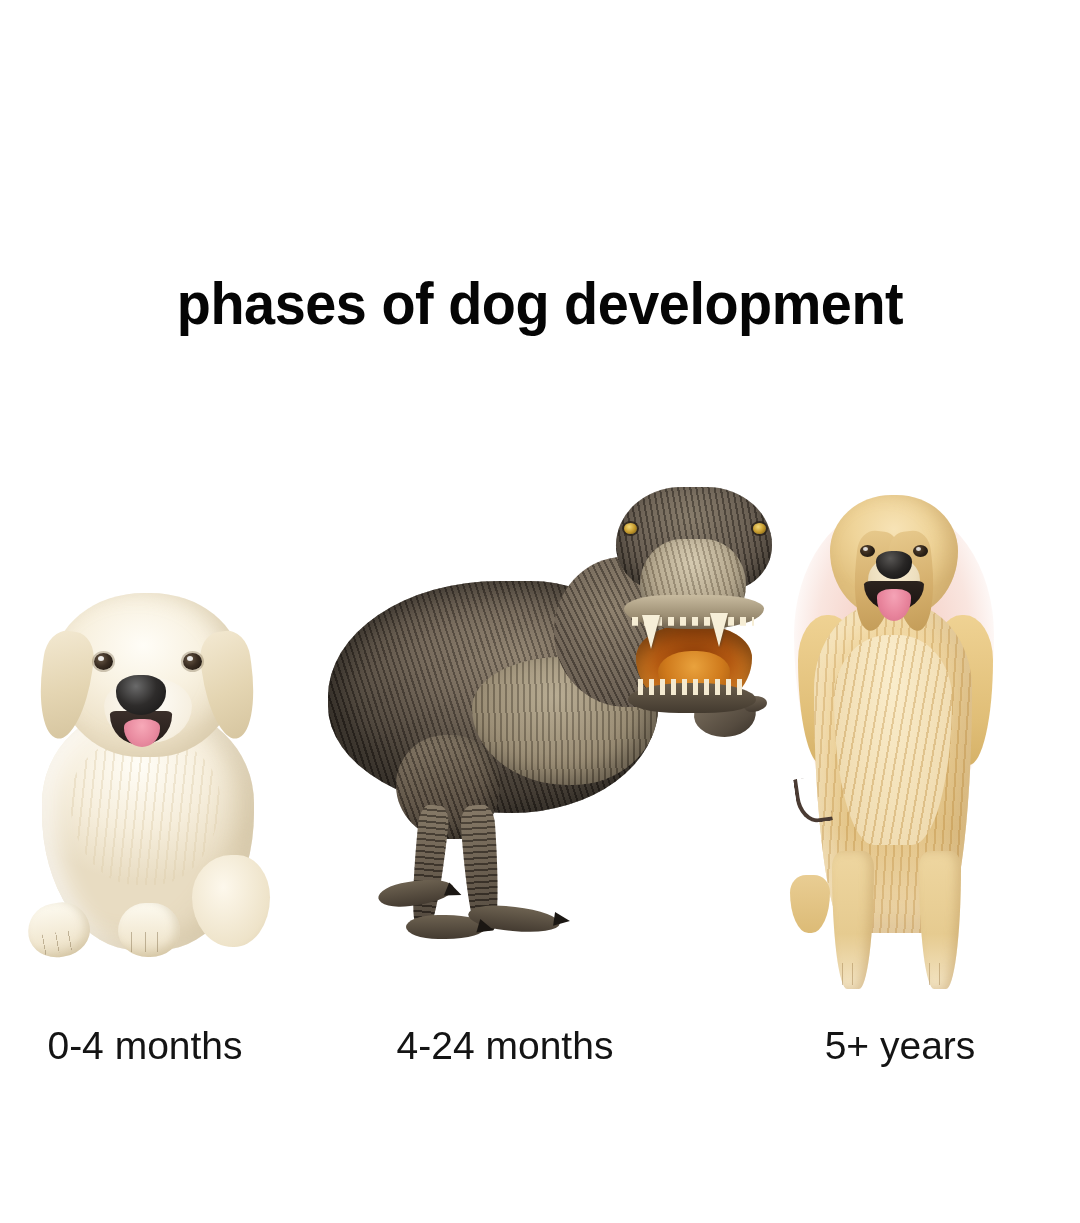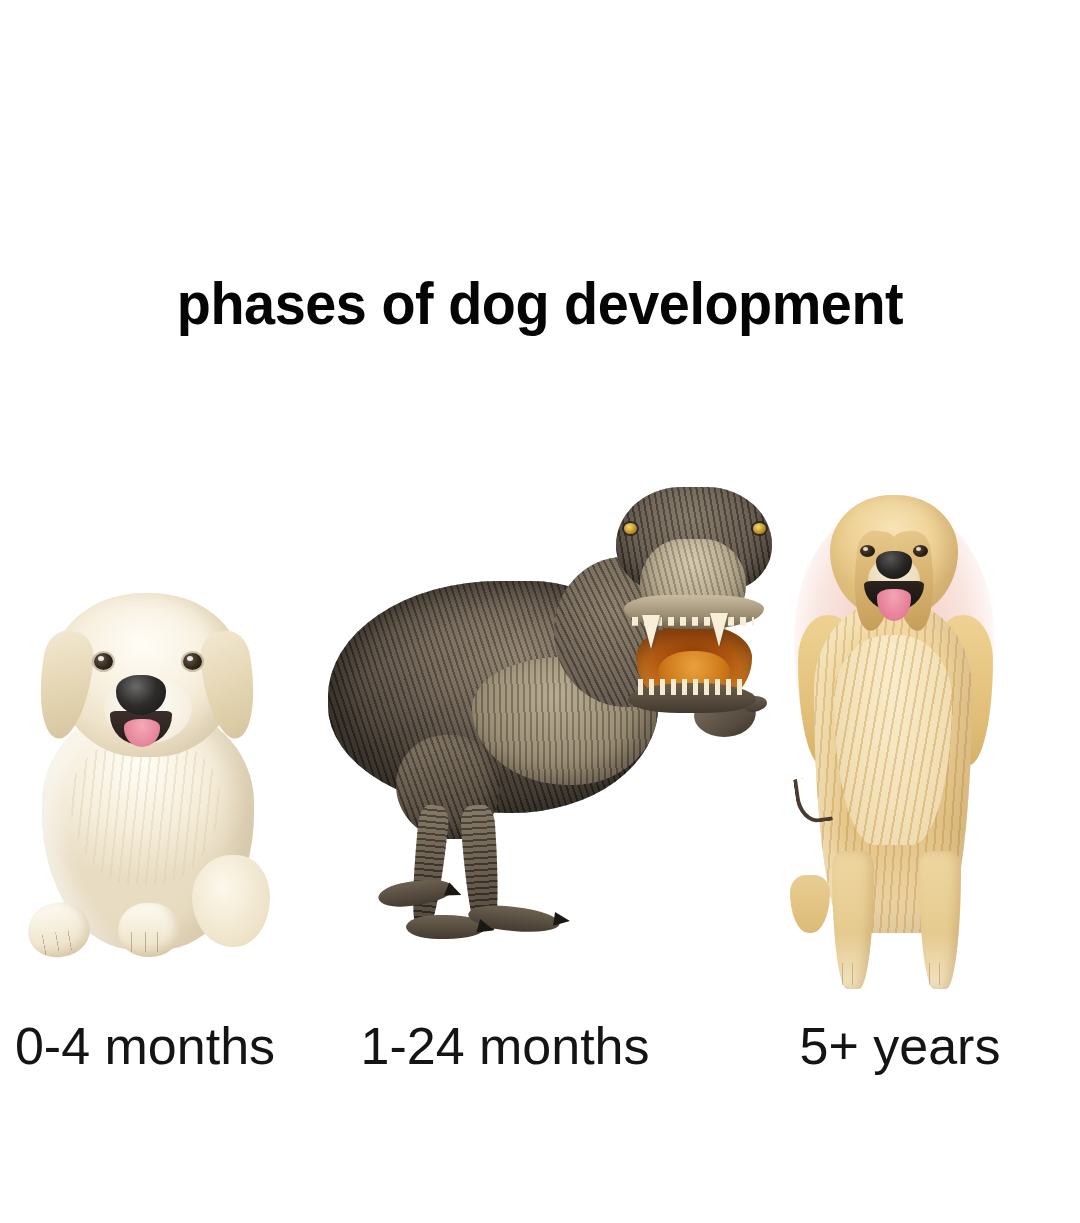--- a/index.html
+++ b/index.html
@@ -42,21 +42,21 @@
     position: absolute;
     left: 0;
     top: 1018px;
     width: 1080px;
     height: 62px;
     display: flex;
   }
   .caption {
     font-family: "Liberation Sans", sans-serif;
     font-weight: normal;
-    font-size: 52px;
+    font-size: 39px;
     line-height: 56px;
     color: #141414;
     white-space: nowrap;
   }
   .cap-a { width: 290px; text-align: center; }
   .cap-b { width: 430px; text-align: center; }
   .cap-c { width: 360px; text-align: center; }
 
   
   .stage {
@@ -568,17 +568,17 @@
         <div class="ad-mouth"></div>
         <div class="ad-tongue"></div>
         <div class="ad-nose"></div>
       </div>
     </div>
 
   </div>
 
   <div class="caption-row">
     <div class="caption cap-a">0-4 months</div>
-    <div class="caption cap-b">1-24 months</div>
+    <div class="caption cap-b">4-24 months</div>
     <div class="caption cap-c">5+ years</div>
   </div>
 
 </div>
 
 </body></html>

